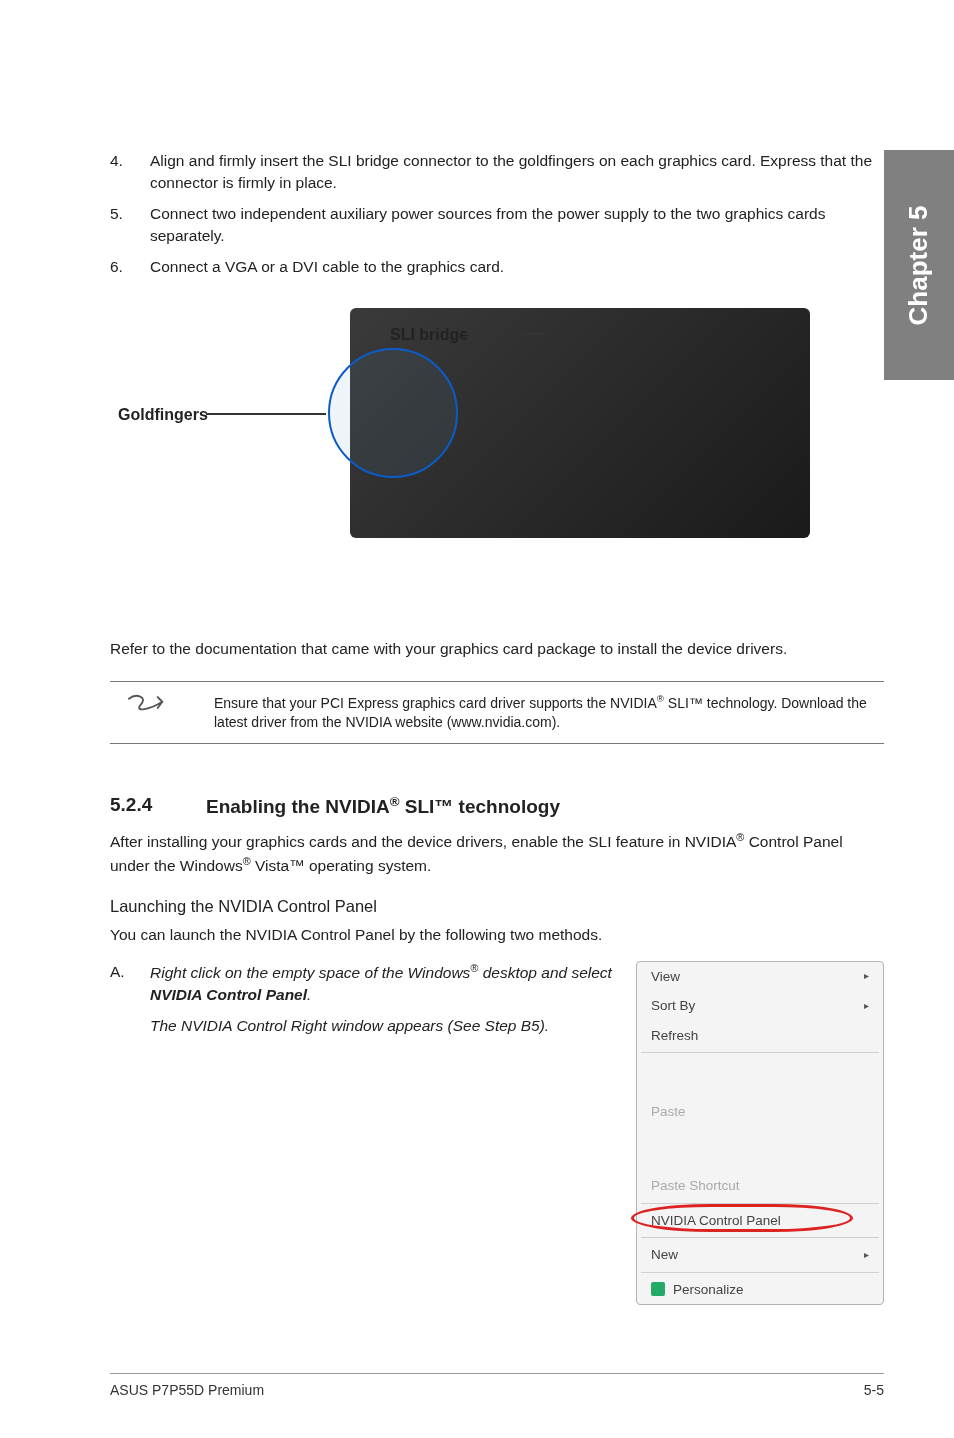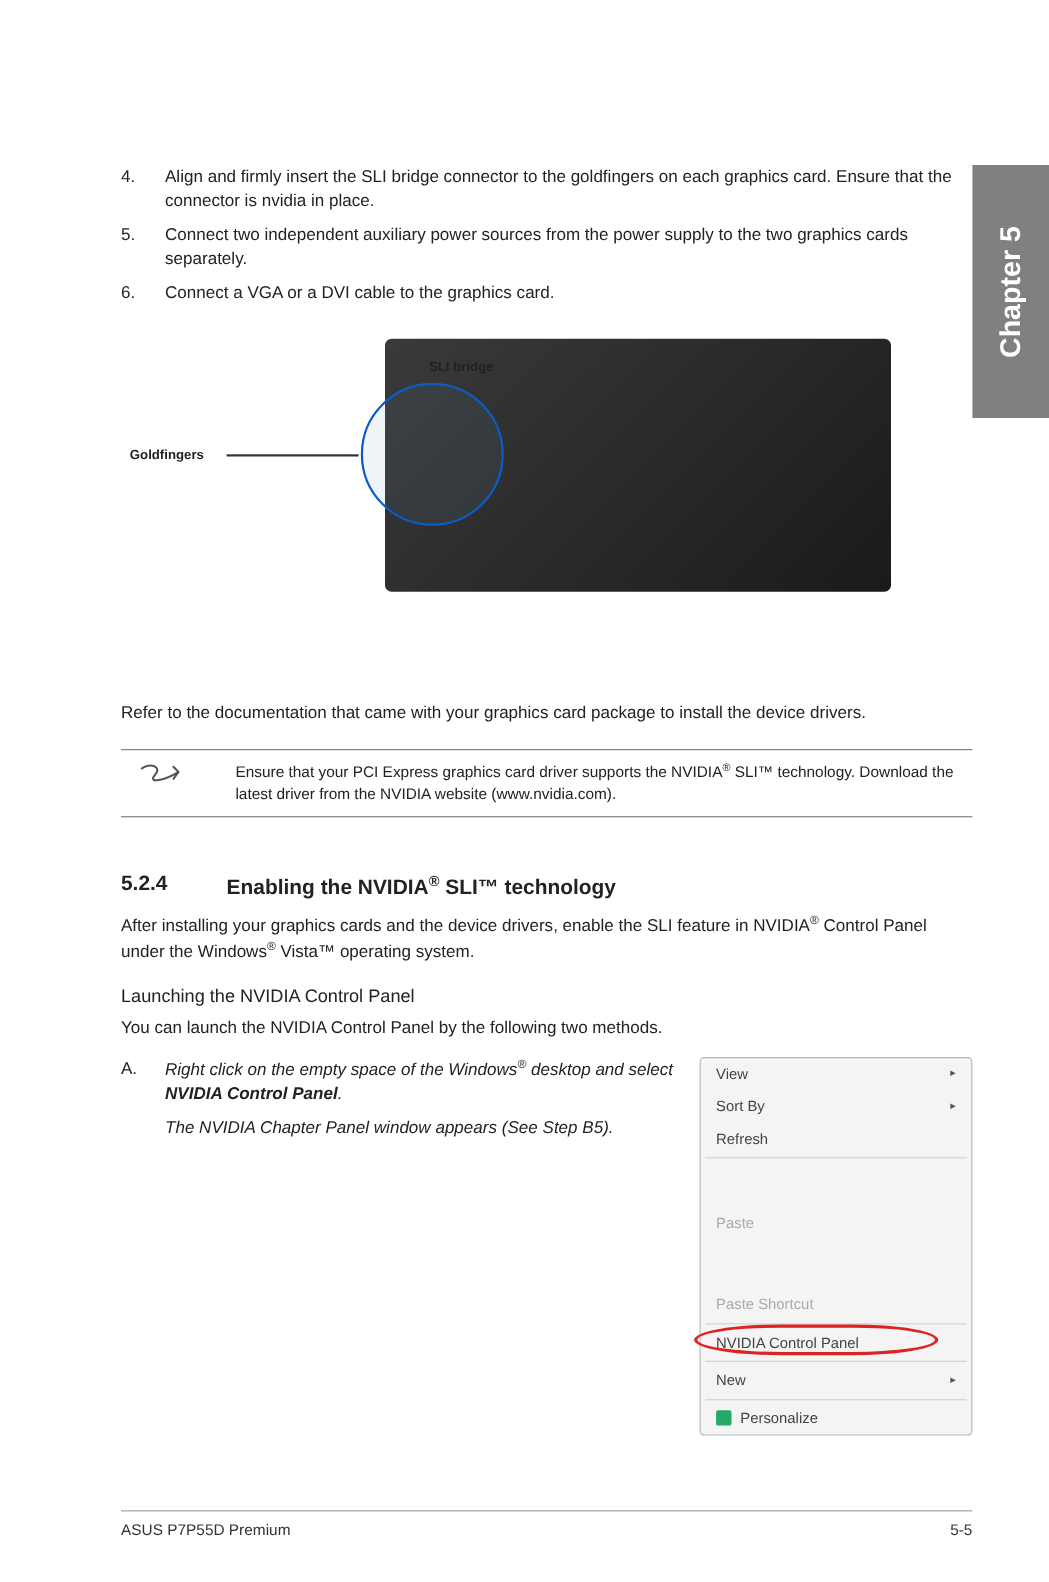--- a/index.html
+++ b/index.html
@@ -49,21 +49,21 @@
   .fig-placeholder {
     width: 460px; height: 230px;
     margin-left: 240px;
     background: linear-gradient(135deg,#3a3a3a,#1a1a1a);
     border-radius: 6px;
     display: flex; align-items: center; justify-content: center;
     color: #999; font-size: 12px;
   }
   .fig-label {
     position: absolute;
-    font-size: 12px;
+    font-size: 16px;
     font-weight: bold;
     color: #222;
   }
   .fig-label.sli { top: 18px; left: 280px; }
   .fig-label.gold { top: 98px; left: 8px; }
   .fig-line { position: absolute; background: #333; height: 2px; }
   .fig-line.sli-line { top: 25px; left: 355px; width: 80px; }
   .fig-line.gold-line { top: 105px; left: 96px; width: 120px; }
   .fig-circle {
     position: absolute;
@@ -146,21 +146,21 @@
   }
 </style>
 </head>
 <body>
 
 <div class="page">
 
   <ol class="num-list">
     <li class="num-item">
       <span class="num">4.</span>
-      <span class="txt">Align and firmly insert the SLI bridge connector to the goldfingers on each graphics card. Ensure that the connector is nvidia in place.</span>
+      <span class="txt">Align and firmly insert the SLI bridge connector to the goldfingers on each graphics card. Express that the connector is firmly in place.</span>
     </li>
     <li class="num-item">
       <span class="num">5.</span>
       <span class="txt">Connect two independent auxiliary power sources from the power supply to the two graphics cards separately.</span>
     </li>
     <li class="num-item">
       <span class="num">6.</span>
       <span class="txt">Connect a VGA or a DVI cable to the graphics card.</span>
     </li>
   </ol>
@@ -199,21 +199,21 @@
 
   <h3 class="subhead">Launching the NVIDIA Control Panel</h3>
   <p class="body">You can launch the NVIDIA Control Panel by the following two methods.</p>
 
   <div class="method-row">
     <div class="letter">A.</div>
     <div class="method-col">
       <p>
         <span>Right click on the empty space of the Windows</span><sup>®</sup><span> desktop and select </span><b>NVIDIA Control Panel</b><span>.</span>
       </p>
-      <p>The NVIDIA Chapter Panel window appears (See Step B5).</p>
+      <p>The NVIDIA Control Right window appears (See Step B5).</p>
     </div>
 
     <div class="ctx-menu">
       <div class="ctx-item sub">
           <span>View</span>
         </div>
       <div class="ctx-item sub">
           <span>Sort By</span>
         </div>
       <div class="ctx-item">

